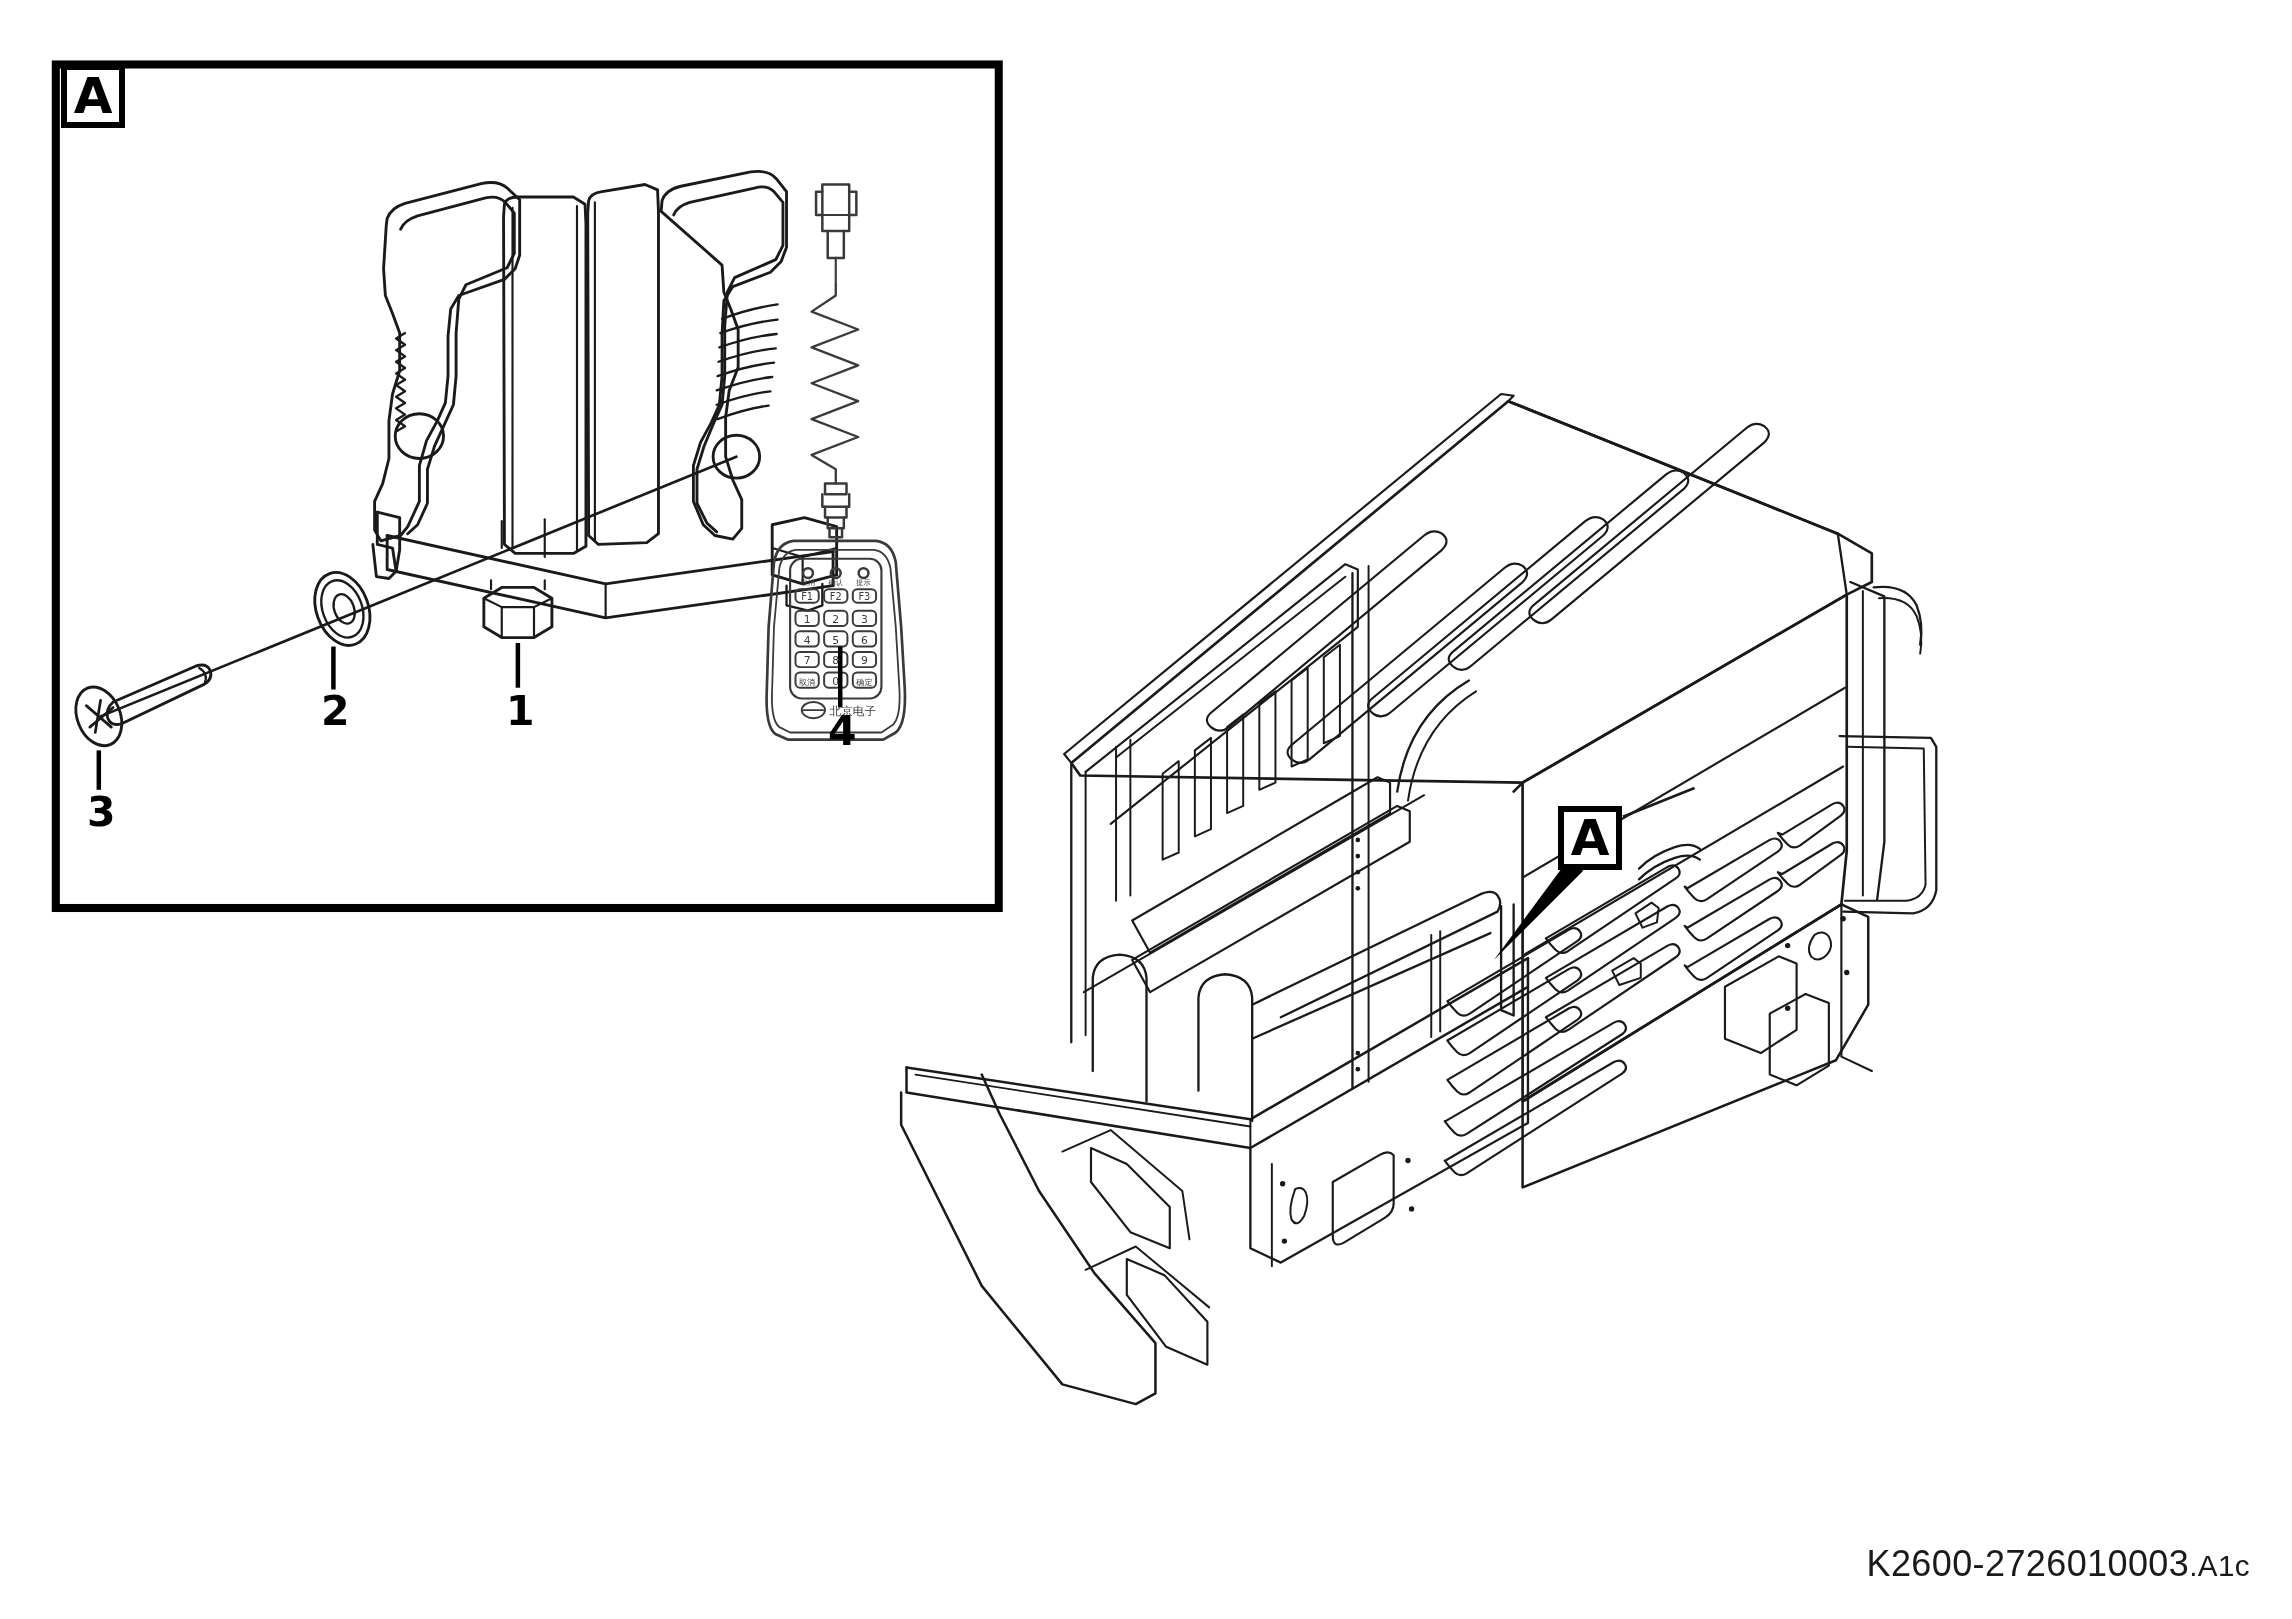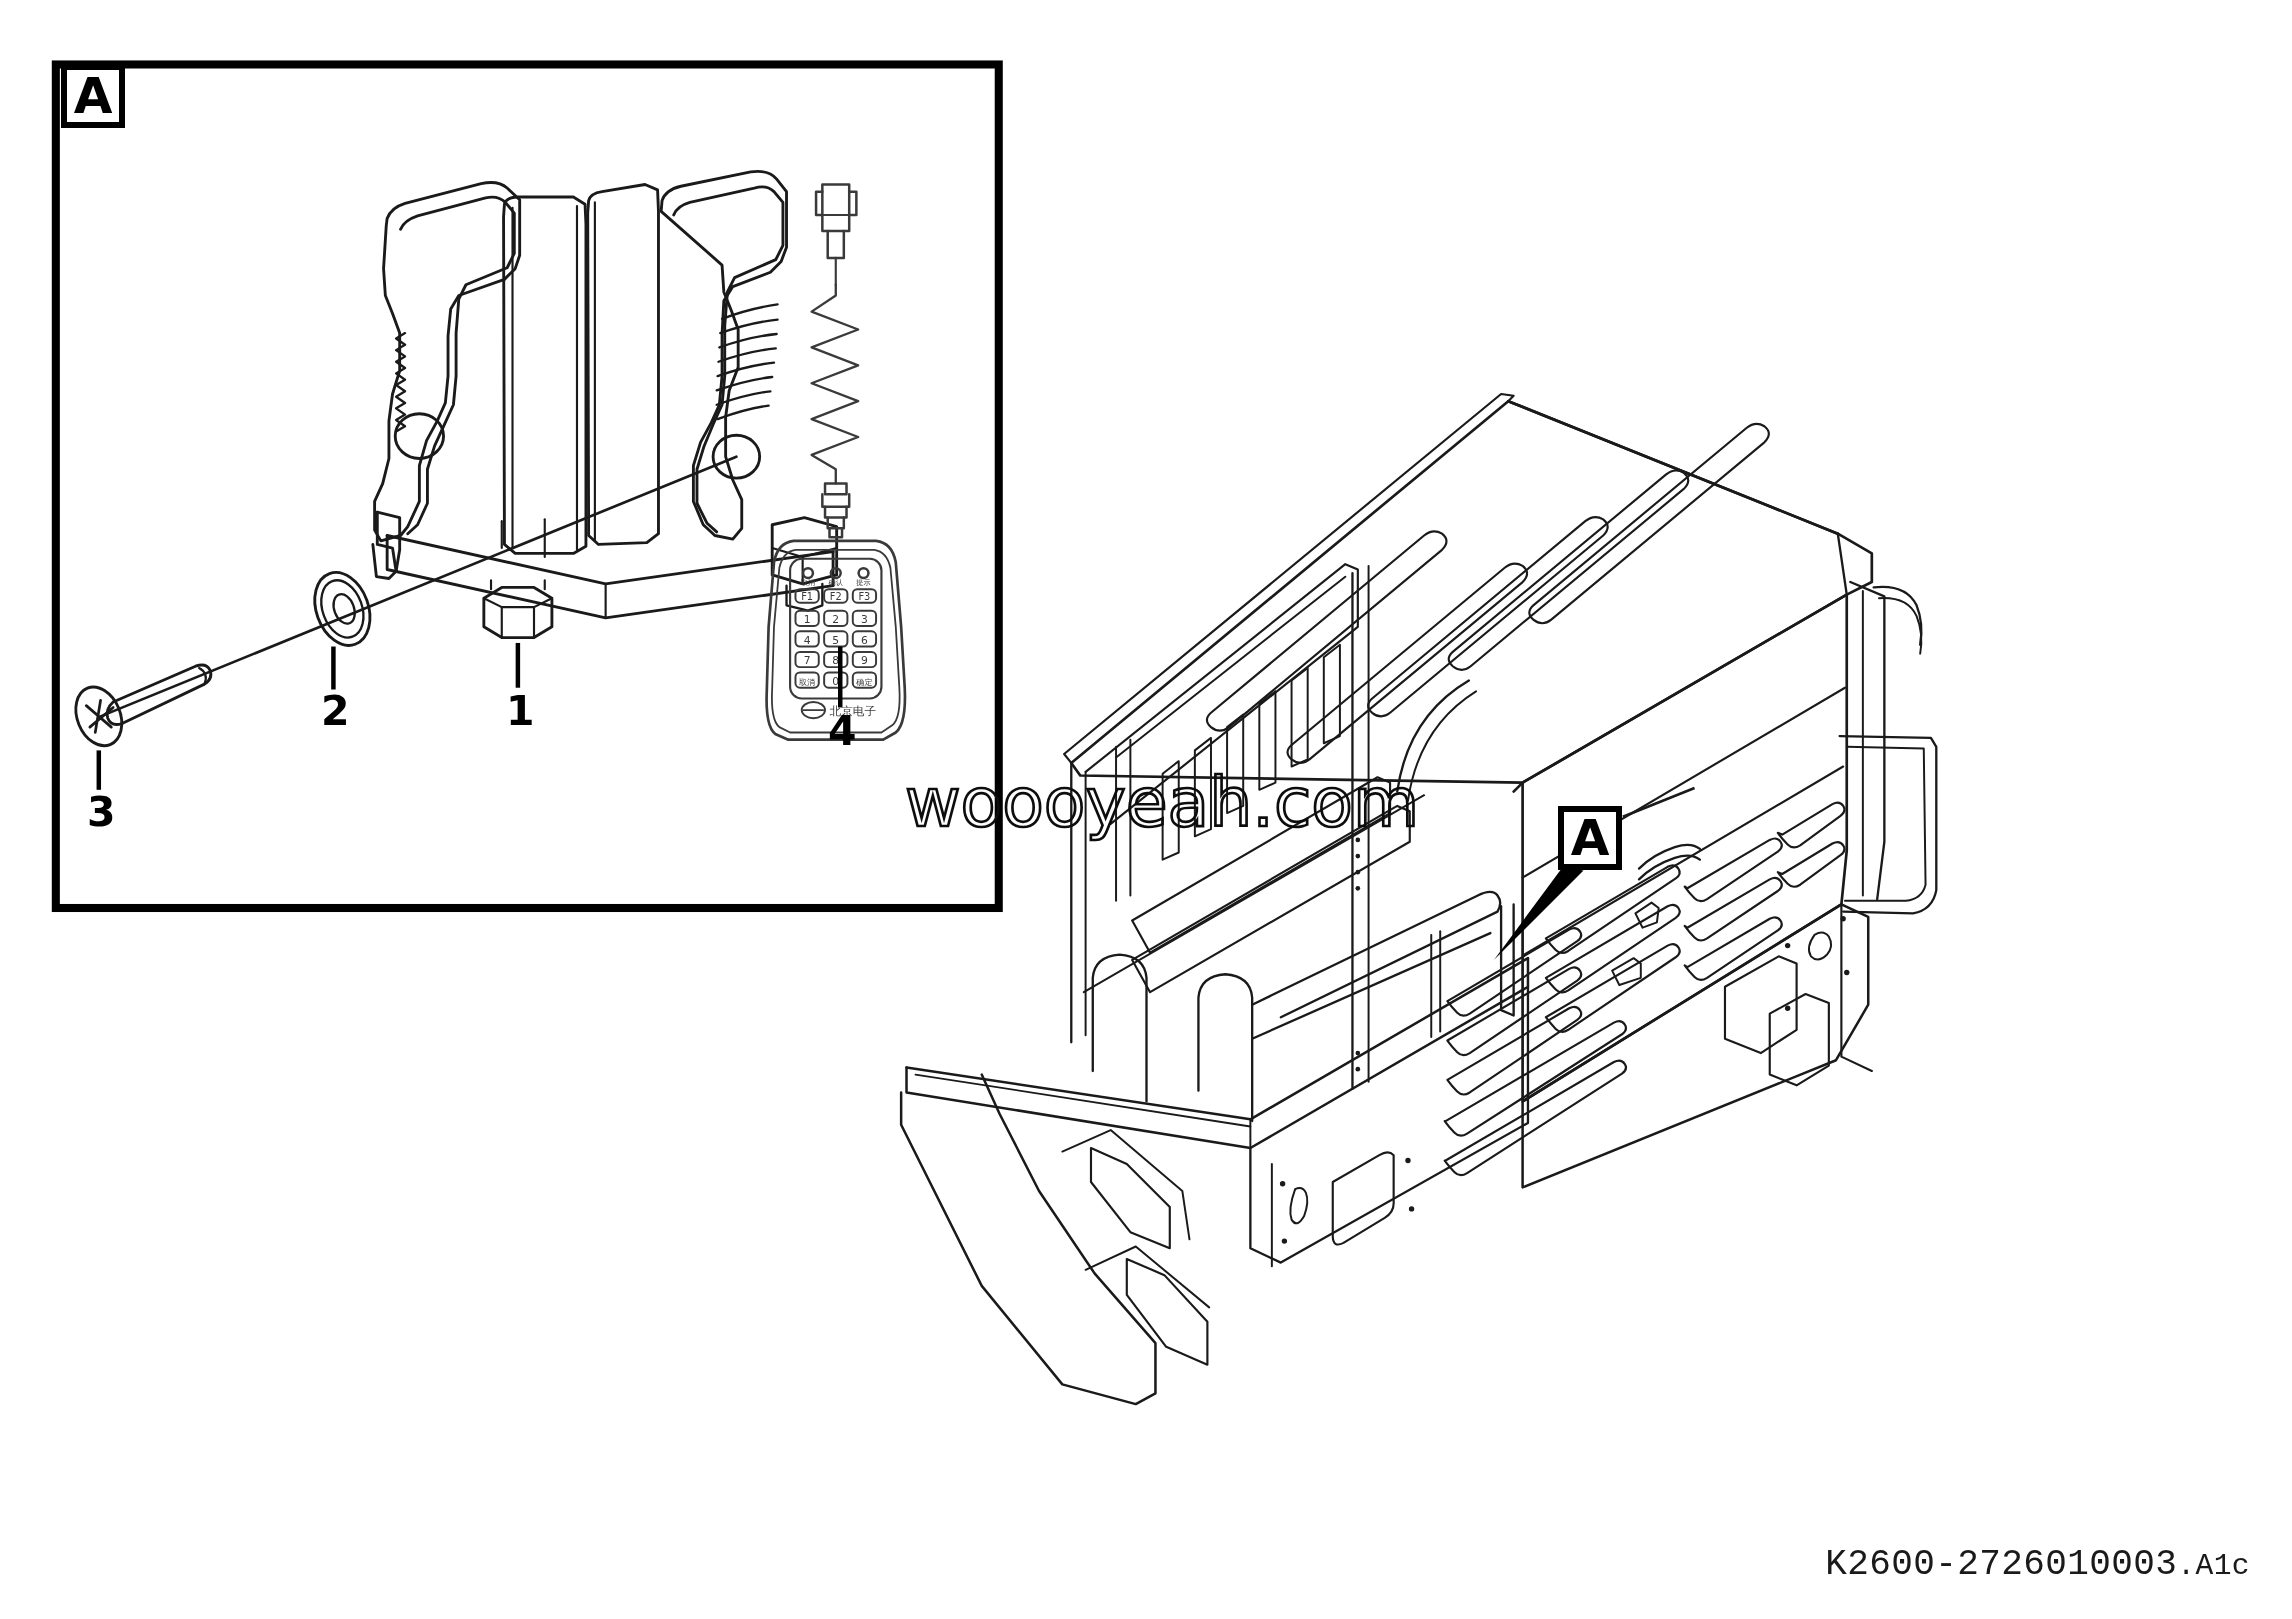--- a/index.html
+++ b/index.html
@@ -29,21 +29,21 @@
     width: 2293px;
     height: 1619px;
     overflow: visible;
   }
 
   
   .partno {
     position: absolute;
     right: 43px;
     bottom: 34px;
-    font-family: Liberation Mono, monospace;
+    font-family: Liberation Sans, sans-serif;
     font-size: 36px;
     letter-spacing: 0.4px;
     white-space: nowrap;
     color: #1a1a1a;
   }
   .partno .suffix {
     font-size: 29.6px;
   }
 
   
@@ -477,20 +477,19 @@
 
     <path d="M1745,968 L1768,972 L1668,1072 Z" fill="#000" stroke="none"></path>
 
     <line x1="1812" y1="912" x2="1892" y2="880" stroke="#1a1a1a" stroke-width="3"></line>
   </svg>
 
   <div class="truck-tag">
     <span>A</span>
   </div>
 
-  <div class="watermark">woooyeah.com</div>
 
   <div class="partno">
     <span>K2600-2726010003</span><span class="suffix">.A1c</span>
   </div>
 
 </div>
 
 
 </body></html>

